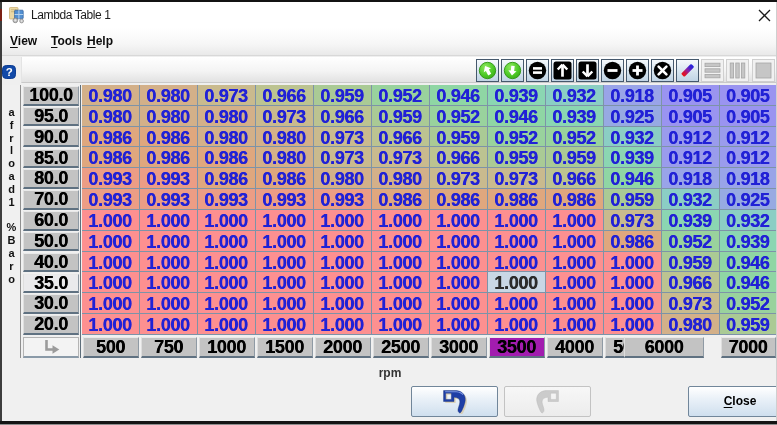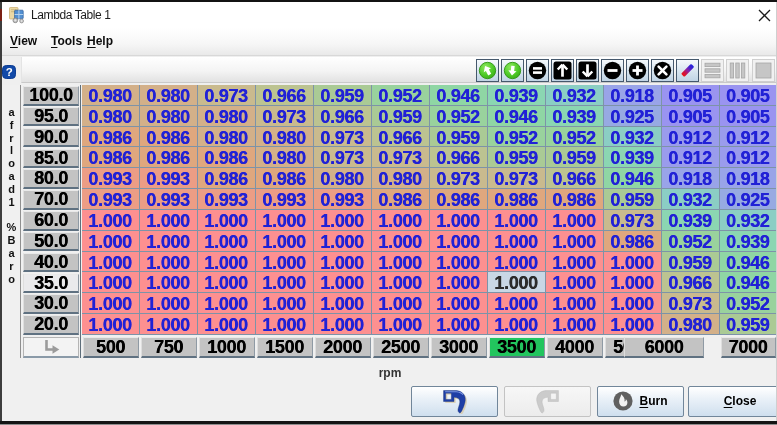--- a/index.html
+++ b/index.html
@@ -35,21 +35,21 @@
 #grid { left:81.5px; top:85px; width:695.5px; height:250px; display:grid; grid-template-columns:repeat(11,58px) 57.5px; grid-auto-rows:20.8333px; overflow:hidden; }
 .dc { border-right:1px solid #7d93a8; border-bottom:1px solid #7d93a8; font-size:18px; font-weight:bold; color:#2121d6; text-align:center; line-height:22px; letter-spacing:-0.3px; text-shadow:0.3px 0 0 currentColor; }
 
 .yh { position:absolute; left:23px; width:56px; height:19.6px; background:#c3c3c3;
   border-top:1px solid #e9e9e9; border-left:1px solid #dedede; border-right:1px solid #8f9aa4; border-bottom:2px solid #5f7181;
   font-size:18px; font-weight:bold; color:#000; text-align:center; line-height:16.3px; letter-spacing:-0.3px; text-shadow:0.3px 0 0 #000; }
 .yh.sel { background:#eaeaec; }
 .xh { position:absolute; top:337px; height:21px; background:#c3c3c3;
   border-top:1px solid #e9e9e9; border-left:1px solid #dedede; border-right:1px solid #8f9aa4; border-bottom:2px solid #5f7181;
   font-size:18px; font-weight:bold; color:#000; text-align:center; line-height:19px; letter-spacing:-0.3px; text-shadow:0.3px 0 0 #000; }
-.xh.sel { background:#22c55e; }
+.xh.sel { background:#a21caf; }
 #cornerbox { left:23px; top:337px; width:56px; height:21px; background:#f3f3f3; border:1px solid #b4b4b4; border-bottom:2px solid #8a9aa8; display:flex; align-items:center; justify-content:center; }
 
 .vl { position:absolute; left:5px; width:13px; text-align:center; font-size:11px; font-weight:bold; color:#111; line-height:13px; }
 
 #rpm { left:360px; top:366px; width:60px; text-align:center; font-size:12px; font-weight:bold; color:#333; }
 
 .bbtn { position:absolute; top:385.5px; height:31.5px; border:1.5px solid #71869a; border-radius:2px;
   background:linear-gradient(#ffffff,#eaf1f8 40%,#cfdfee); display:flex; align-items:center; justify-content:center;
   font-size:12px; font-weight:bold; color:#000; }
 .bbtn.dis { border:1.5px solid #c3c3c3; background:linear-gradient(#f7f7f7,#ececec); }
@@ -393,29 +393,20 @@
 <path fill="none" stroke="#7c96e0" stroke-width="1.1" d="M2,1.6 L12.8,1.6 C16,1.9 18,2.8 19.2,4.4"></path>
 </svg>
     </div>
 <div class="bbtn dis" style="left:504px;width:87px">
       <svg width="25" height="25" viewBox="-1 -1 24 24">
         <g transform="scale(-1,1) translate(-22,0)">
 <path fill-rule="evenodd" fill="#cbcbcb" stroke="#b5b5b5" stroke-width="0.4" d="M0.5,0.5 L13,0.5 C19.5,1.2 22.5,6.5 21,12 C20.3,14.8 19.3,17.3 18,19.8 C17.5,21 16.8,21.8 16,22 C14.6,21.4 14,19.8 14.5,18 L15.8,13.6 C16.9,9.7 15.3,7.4 11.3,7 L10.5,7 L10.5,11 L0.5,11 Z M2.5,3 L8,3 L8,9 L2.5,9 Z"></path>
 </g>
       </svg>
     </div>
-<div class="bbtn" style="left:597px;width:87px">
-      <span style="margin-right:6px;display:flex">
-        <svg width="20" height="20" viewBox="0 0 20 20">
-          <circle cx="10" cy="10" r="9.6" fill="#606060"></circle>
-          <path d="M8.3 3.2 C8.0 5.8 6.1 7.3 6.1 10.6 C6.1 13.6 8.0 15.6 10.4 15.6 C12.9 15.6 14.4 13.7 14.4 11.4 C14.4 9.9 13.7 8.9 12.7 8.2 C13.0 9.5 12.4 10.3 11.5 10.5 C12.3 8.0 10.6 5.2 8.3 3.2 Z" fill="#f2f2f2"></path>
-        </svg>
-      </span>
-      <span><u>B</u>urn</span>
-    </div>
 <div class="bbtn" style="left:688px;width:104px">
       <span><u>C</u>lose</span>
     </div>
 <div class="abs" id="topline"></div>
 <div class="abs" id="leftline"></div>
 <div class="abs" id="redmark"></div>
 <div class="abs" id="bottomline"></div>
 <div class="abs" id="bottomgray"></div>
 <div class="abs" id="rightline"></div>
 </div>

